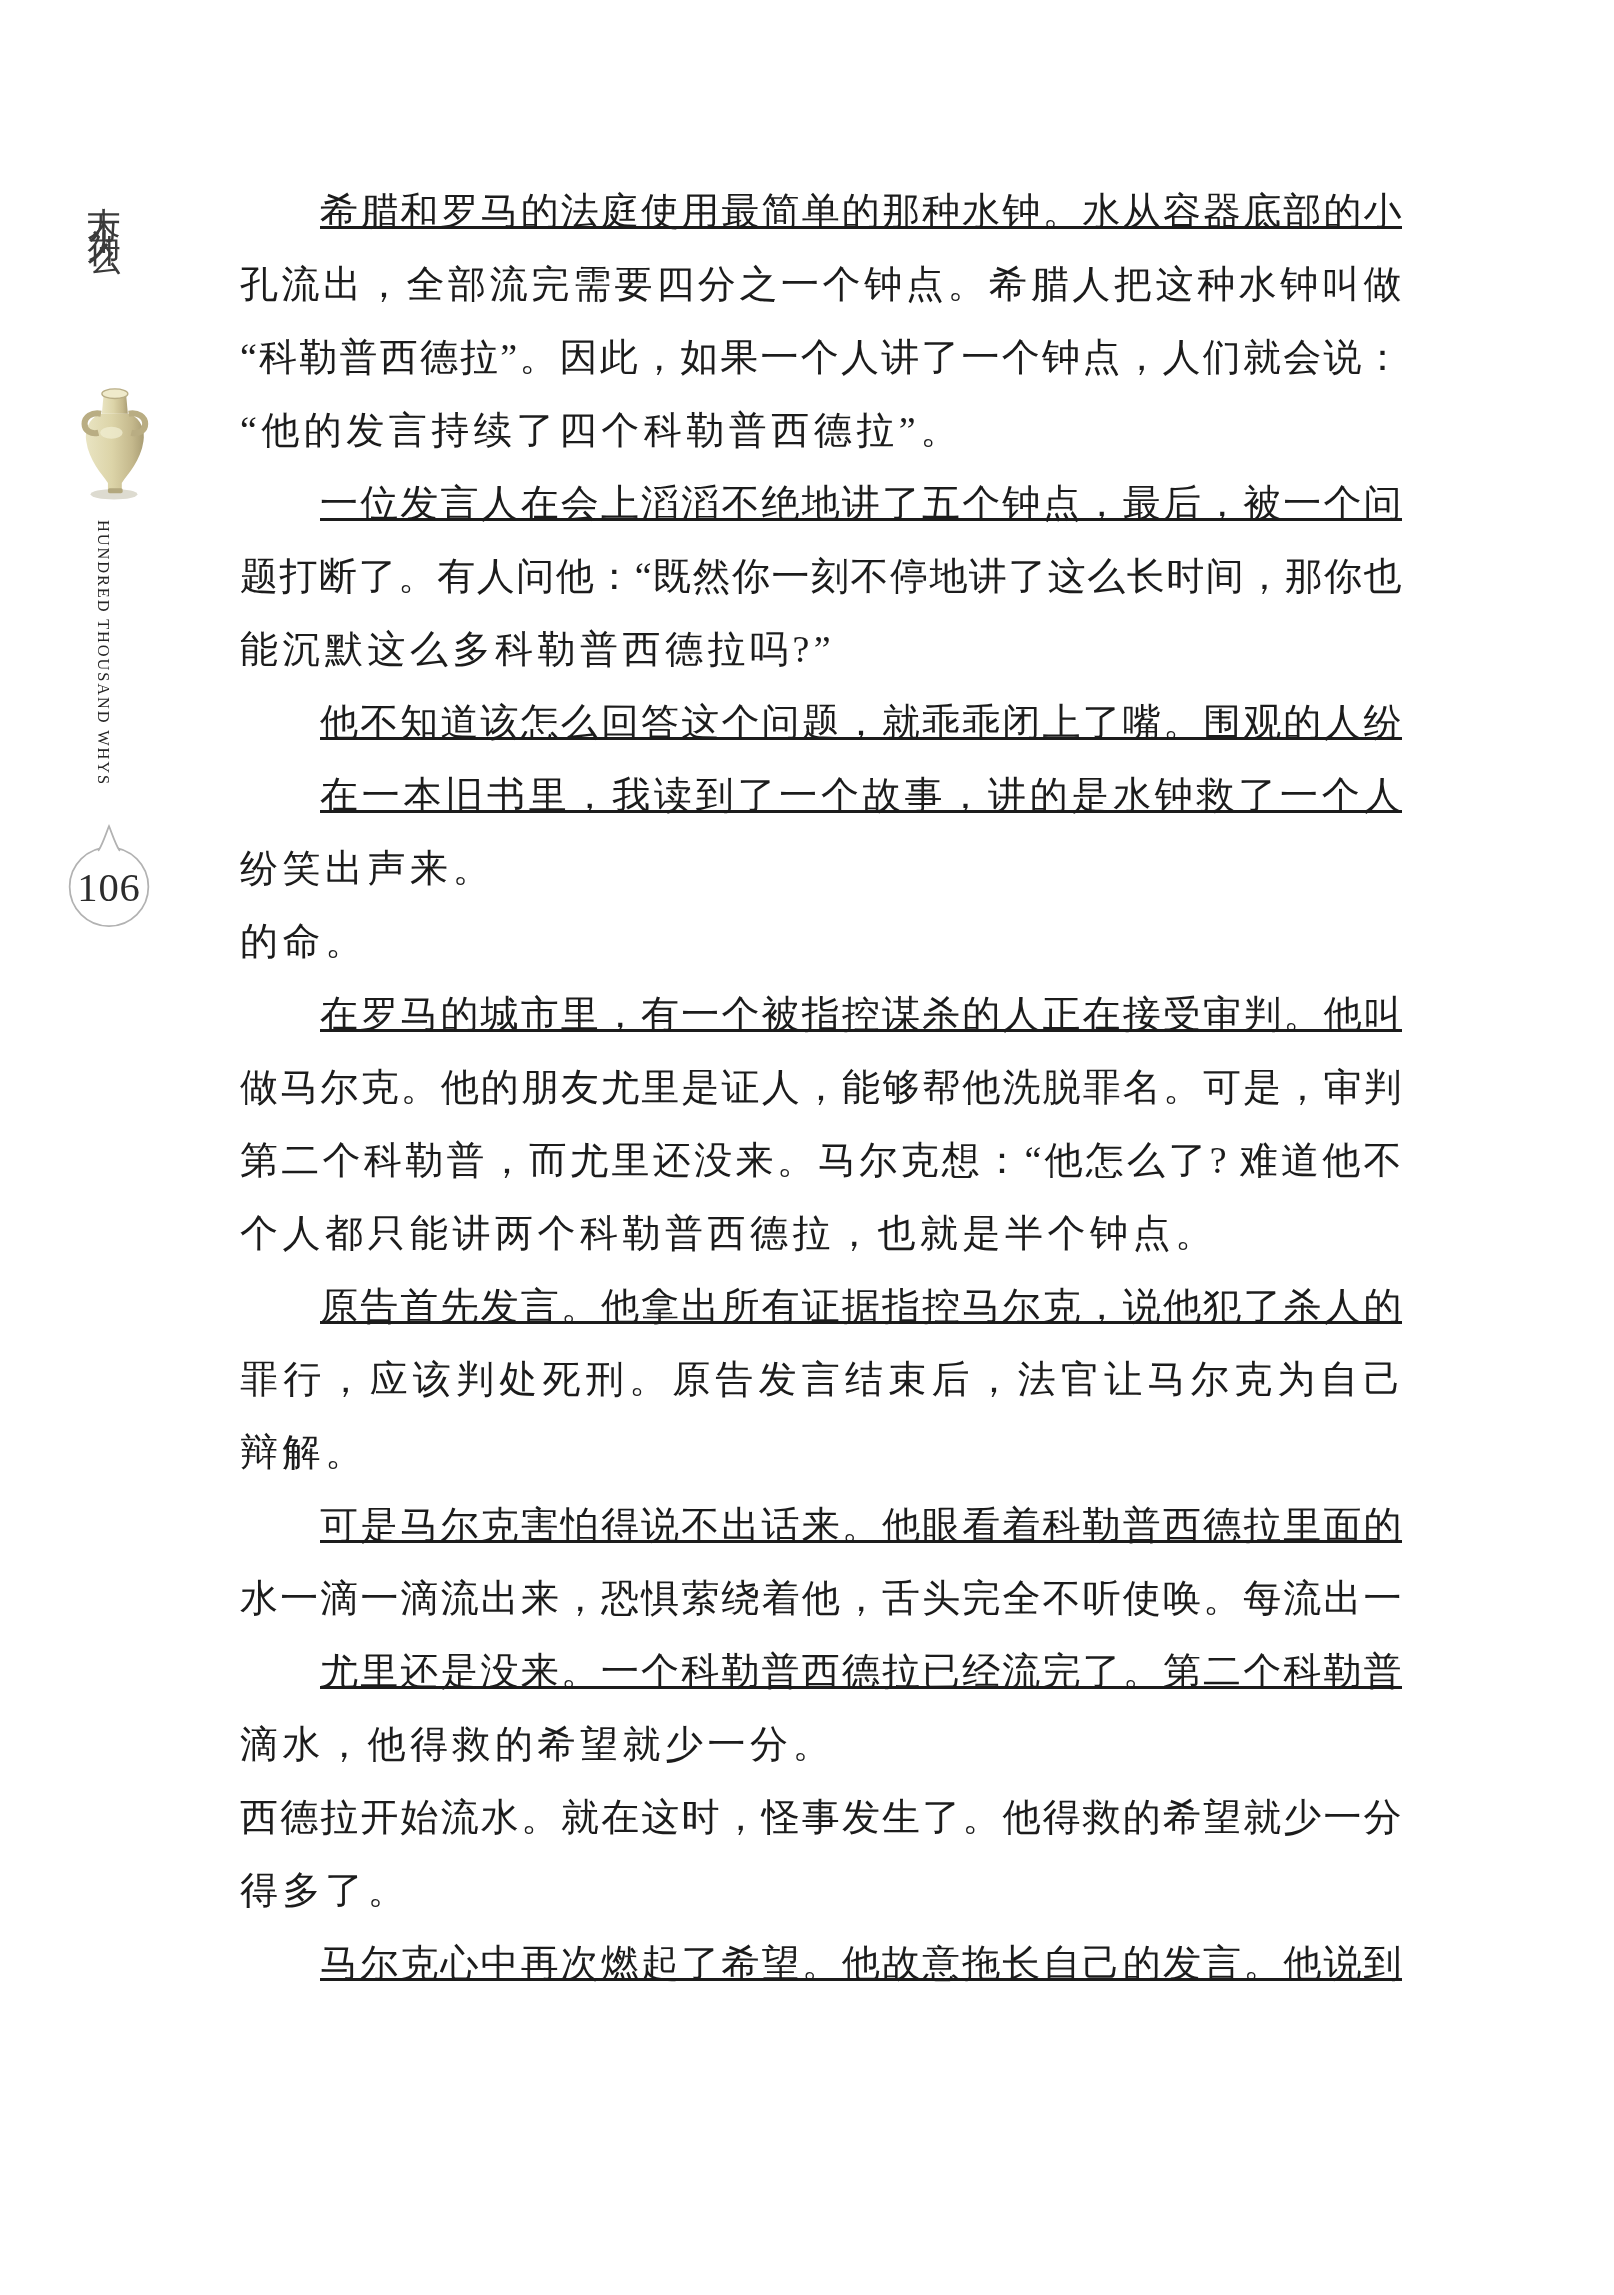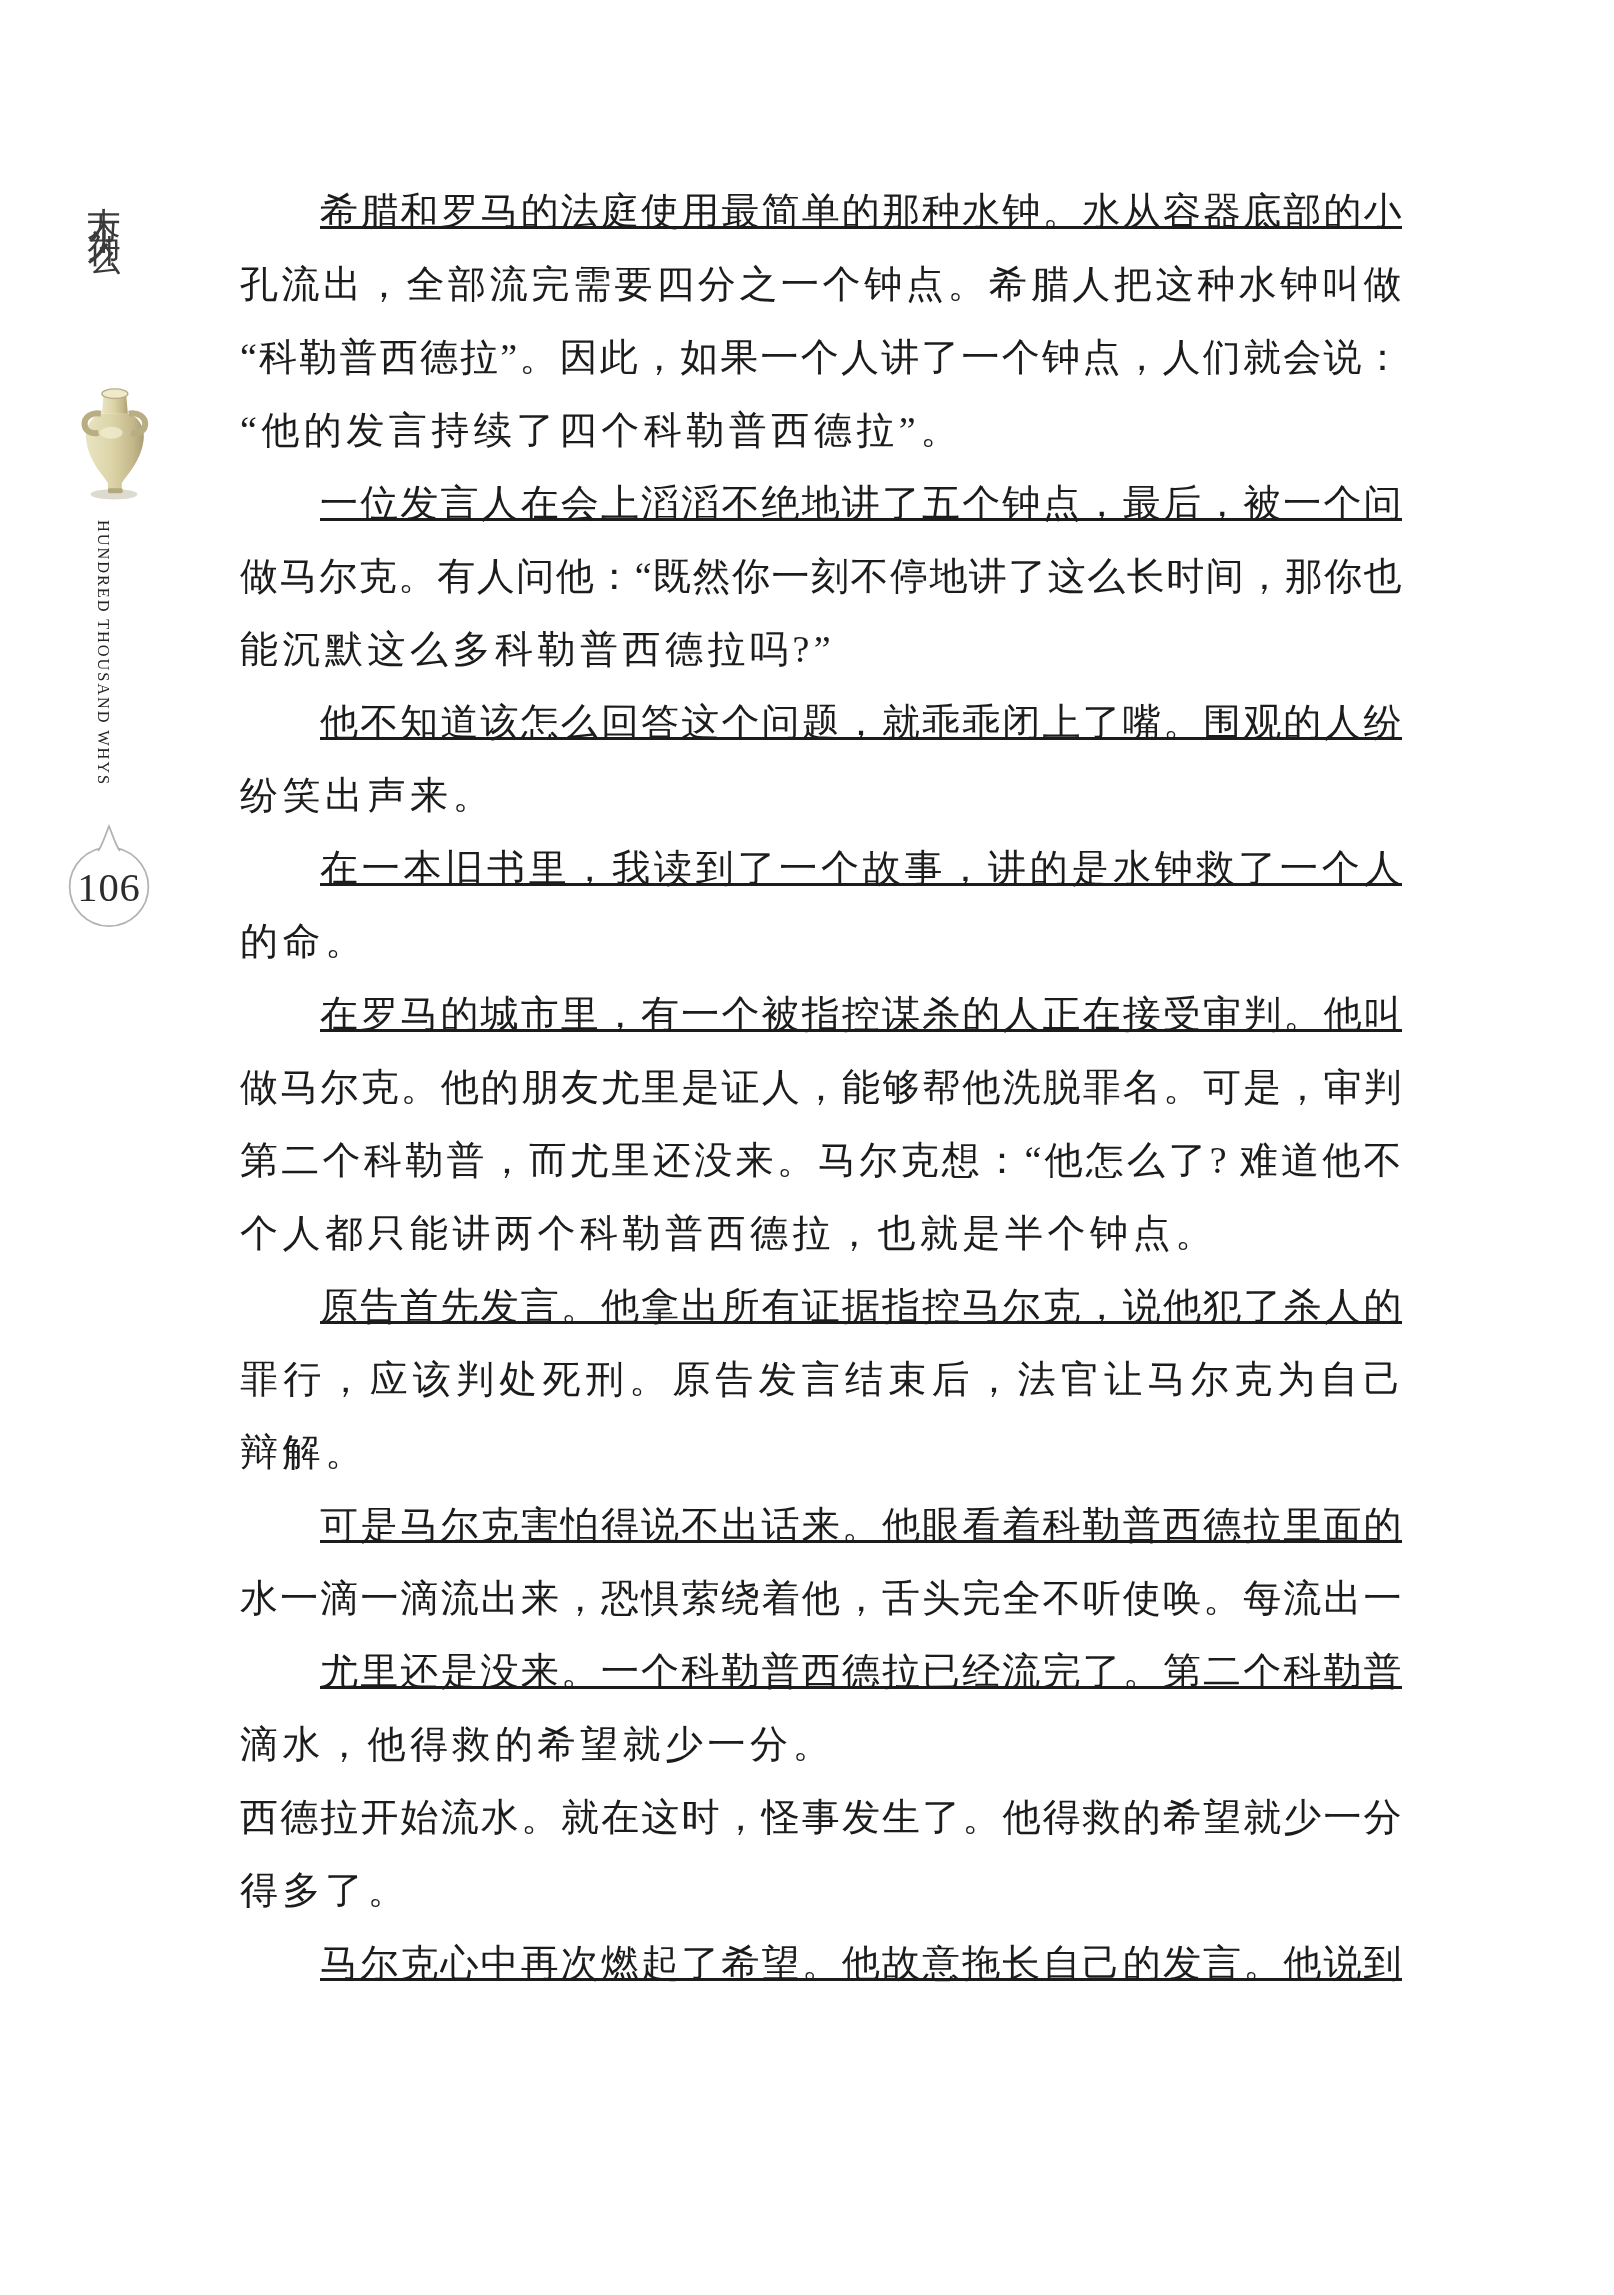--- a/index.html
+++ b/index.html
@@ -71,25 +71,25 @@
       <text x="52" y="92" text-anchor="middle" font-family="Liberation Serif, DejaVu Serif, serif" font-size="47" letter-spacing="1" fill="#2c2c2c">106</text>
     </svg>
   </div>
 
   <div class="body-text">
       <div class="tline indent fill">希腊和罗马的法庭使用最简单的那种水钟。水从容器底部的小</div>
       <div class="tline fill">孔流出，全部流完需要四分之一个钟点。希腊人把这种水钟叫做</div>
       <div class="tline fill">“科勒普西德拉”。因此，如果一个人讲了一个钟点，人们就会说：</div>
       <div class="tline">“他的发言持续了四个科勒普西德拉”。</div>
       <div class="tline indent fill">一位发言人在会上滔滔不绝地讲了五个钟点，最后，被一个问</div>
-      <div class="tline fill">做马尔克。有人问他：“既然你一刻不停地讲了这么长时间，那你也</div>
+      <div class="tline fill">题打断了。有人问他：“既然你一刻不停地讲了这么长时间，那你也</div>
       <div class="tline">能沉默这么多科勒普西德拉吗?”</div>
       <div class="tline indent fill">他不知道该怎么回答这个问题，就乖乖闭上了嘴。围观的人纷</div>
+      <div class="tline indent fill">在一本旧书里，我读到了一个故事，讲的是水钟救了一个人</div>
       <div class="tline">纷笑出声来。</div>
-      <div class="tline indent fill">在一本旧书里，我读到了一个故事，讲的是水钟救了一个人</div>
       <div class="tline">的命。</div>
       <div class="tline indent fill">在罗马的城市里，有一个被指控谋杀的人正在接受审判。他叫</div>
       <div class="tline fill">做马尔克。他的朋友尤里是证人，能够帮他洗脱罪名。可是，审判</div>
       <div class="tline fill">第二个科勒普，而尤里还没来。马尔克想：“他怎么了? 难道他不</div>
       <div class="tline">个人都只能讲两个科勒普西德拉，也就是半个钟点。</div>
       <div class="tline indent fill">原告首先发言。他拿出所有证据指控马尔克，说他犯了杀人的</div>
       <div class="tline fill">罪行，应该判处死刑。原告发言结束后，法官让马尔克为自己</div>
       <div class="tline">辩解。</div>
       <div class="tline indent fill">可是马尔克害怕得说不出话来。他眼看着科勒普西德拉里面的</div>
       <div class="tline fill">水一滴一滴流出来，恐惧萦绕着他，舌头完全不听使唤。每流出一</div>

